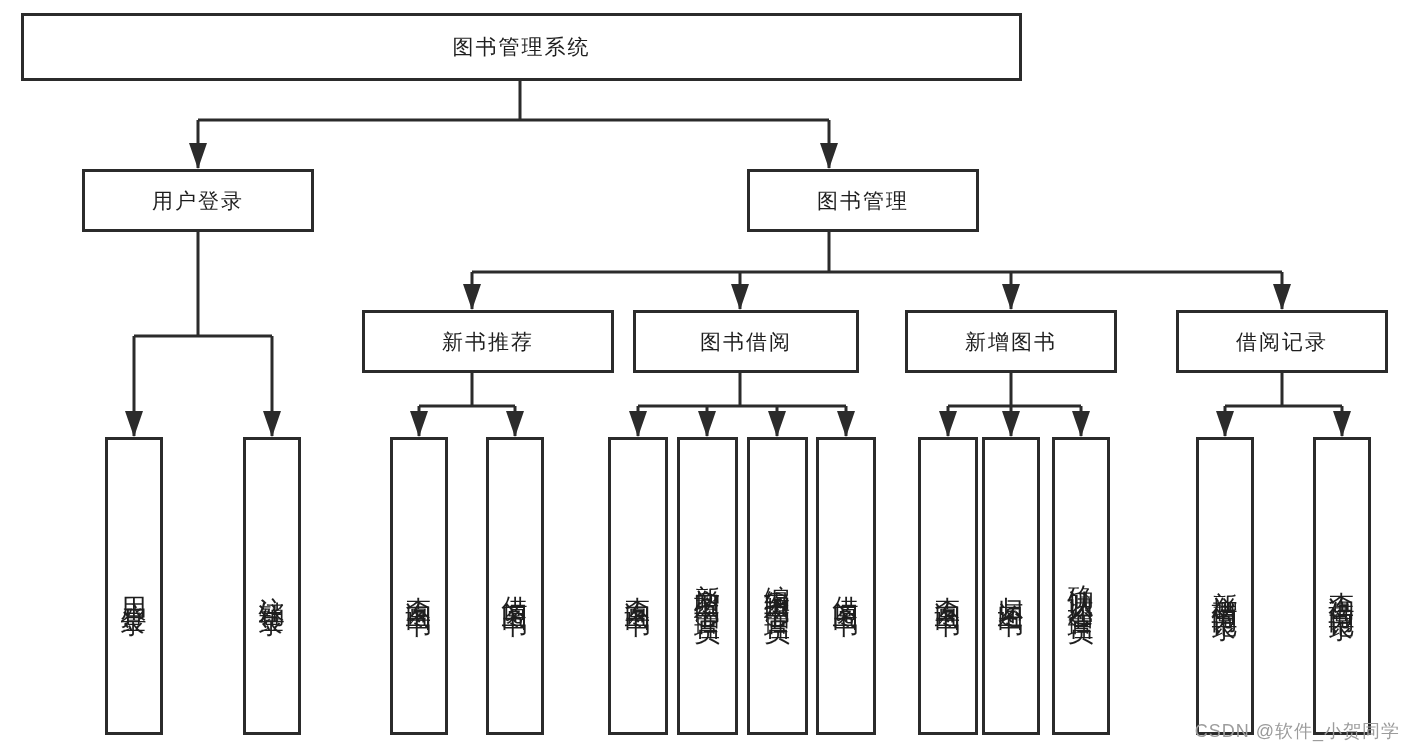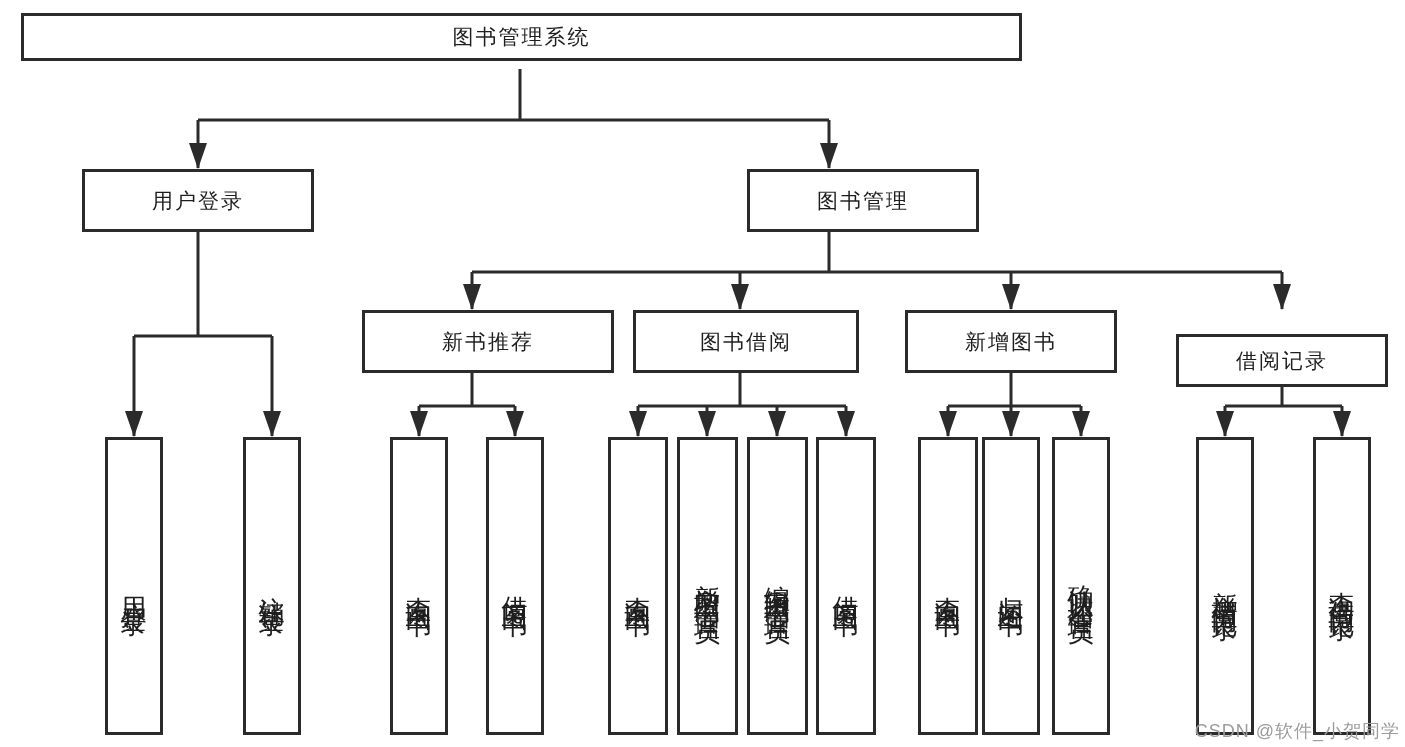--- a/index.html
+++ b/index.html
@@ -103,29 +103,29 @@
       <line x1="1081" y1="406" x2="1081" y2="436" marker-end="url(#ah)"></line>
     </g>
 
     <g>
       <path d="M1282,373 L1282,407.5 M1225,406 L1342,406"></path>
       <line x1="1225" y1="406" x2="1225" y2="436" marker-end="url(#ah)"></line>
       <line x1="1342" y1="406" x2="1342" y2="436" marker-end="url(#ah)"></line>
     </g>
   </svg>
 
-  <div class="node" style="left:21px; top:13px; width:1001px; height:48px;">图书管理系统</div>
+  <div class="node" style="left:21px; top:13px; width:1001px; height:68px;">图书管理系统</div>
 
   <div class="node" style="left:82px; top:169px; width:232px; height:63px;">用户登录</div>
   <div class="node" style="left:713px; top:169px; width:232px; height:63px;margin-left:34px;">图书管理</div>
 
   <div class="node" style="left:362px; top:310px; width:252px; height:63px;">新书推荐</div>
   <div class="node" style="left:633px; top:310px; width:226px; height:63px;">图书借阅</div>
   <div class="node" style="left:905px; top:310px; width:212px; height:63px;">新增图书</div>
-  <div class="node" style="left:1176px; top:310px; width:212px; height:53px;margin-top:24px;">借阅记录</div>
+  <div class="node" style="left:1176px; top:310px; width:212px; height:63px;">借阅记录</div>
 
   <div class="node leaf" style="left:105px; top:437px; width:58px; height:298px;">用户登录</div>
   <div class="node leaf" style="left:243px; top:437px; width:58px; height:298px;">注销登录</div>
 
   <div class="node leaf" style="left:390px; top:437px; width:58px; height:298px;">查询图书</div>
   <div class="node leaf" style="left:486px; top:437px; width:58px; height:298px;">借阅图书</div>
 
   <div class="node leaf" style="left:608px; top:437px; width:60px; height:298px;">查询图书</div>
   <div class="node leaf" style="left:677px; top:437px; width:61px; height:298px;">新增图书（管理员）</div>
   <div class="node leaf" style="left:747px; top:437px; width:61px; height:298px;">编辑图书（管理员）</div>

